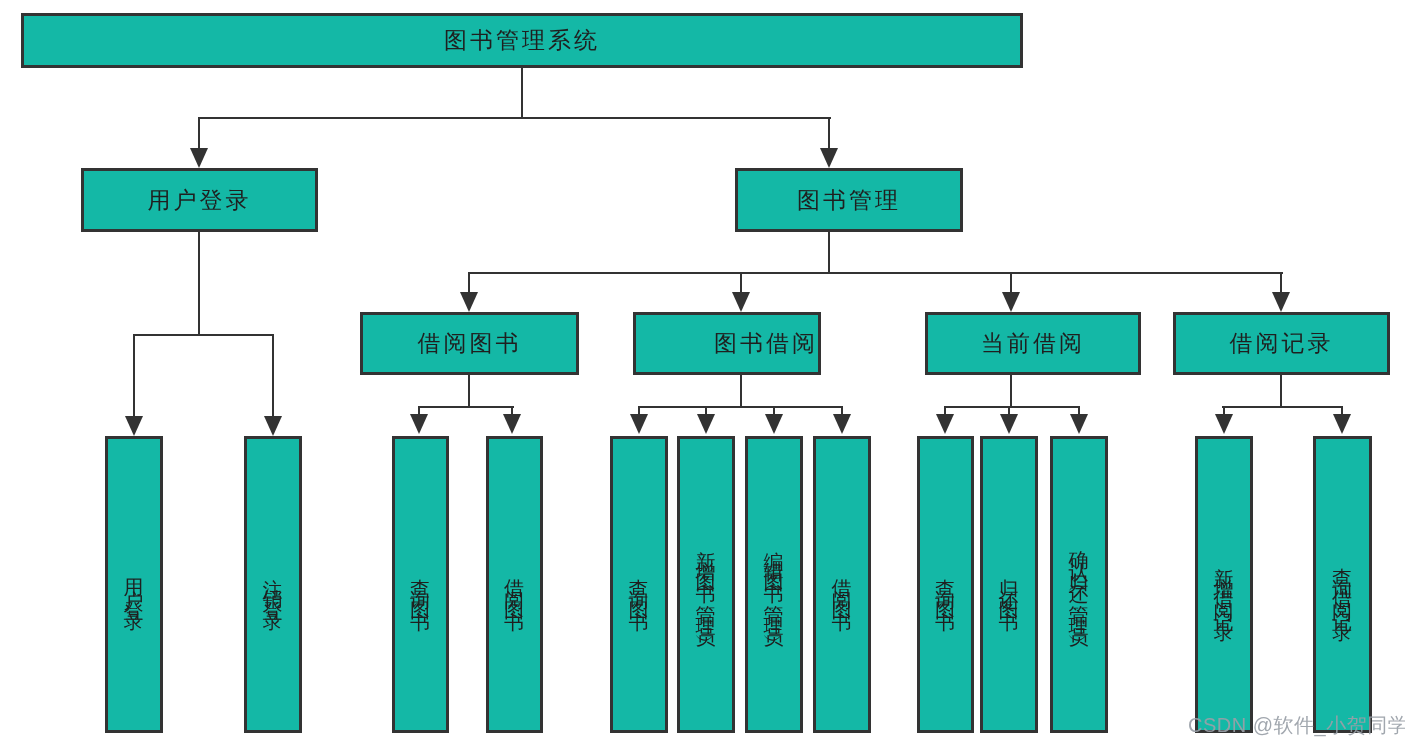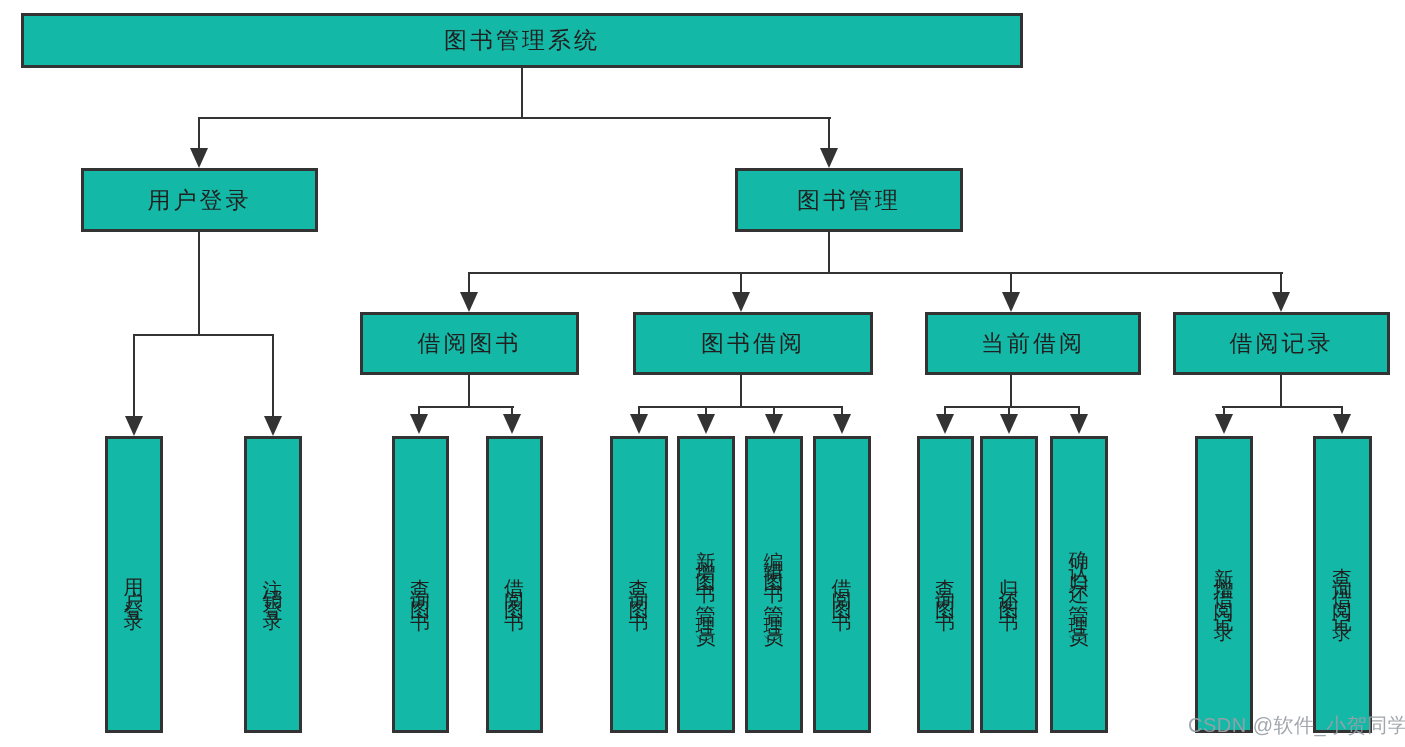--- a/index.html
+++ b/index.html
@@ -95,21 +95,21 @@
   <div class="ln" style="left:740px;top:272px;width:2px;height:20px;"></div>
   <div class="ah" style="left:732px;top:292px;"></div>
   <div class="ln" style="left:1010px;top:272px;width:2px;height:20px;"></div>
   <div class="ah" style="left:1002px;top:292px;"></div>
   <div class="ln" style="left:1280px;top:272px;width:2px;height:20px;"></div>
   <div class="ah" style="left:1272px;top:292px;"></div>
 
   <div class="node hbox" style="left:360px;top:312px;width:219px;height:63px;">
     <span>借阅图书</span>
   </div>
-  <div class="node hbox" style="left:633px;top:312px;width:240px;height:63px;">
+  <div class="node hbox" style="left:633px;top:312px;width:188px;height:63px;justify-content:flex-end;">
     <span>图书借阅</span>
   </div>
   <div class="node hbox" style="left:903px;top:312px;width:216px;height:63px;margin-left:22px;">
     <span>当前借阅</span>
   </div>
   <div class="node hbox" style="left:1173px;top:312px;width:217px;height:63px;">
     <span>借阅记录</span>
   </div>
 
   <div class="ln" style="left:468px;top:375px;width:2px;height:32px;"></div>

